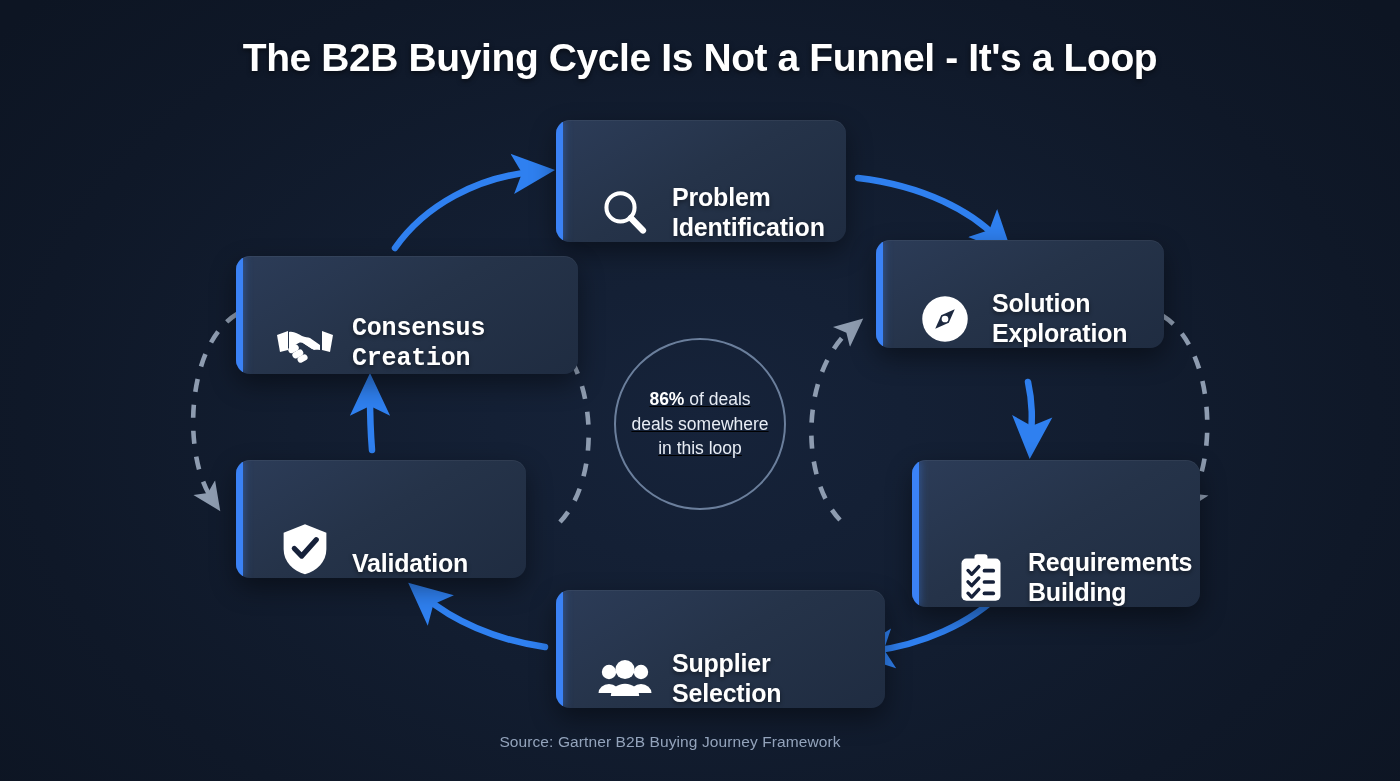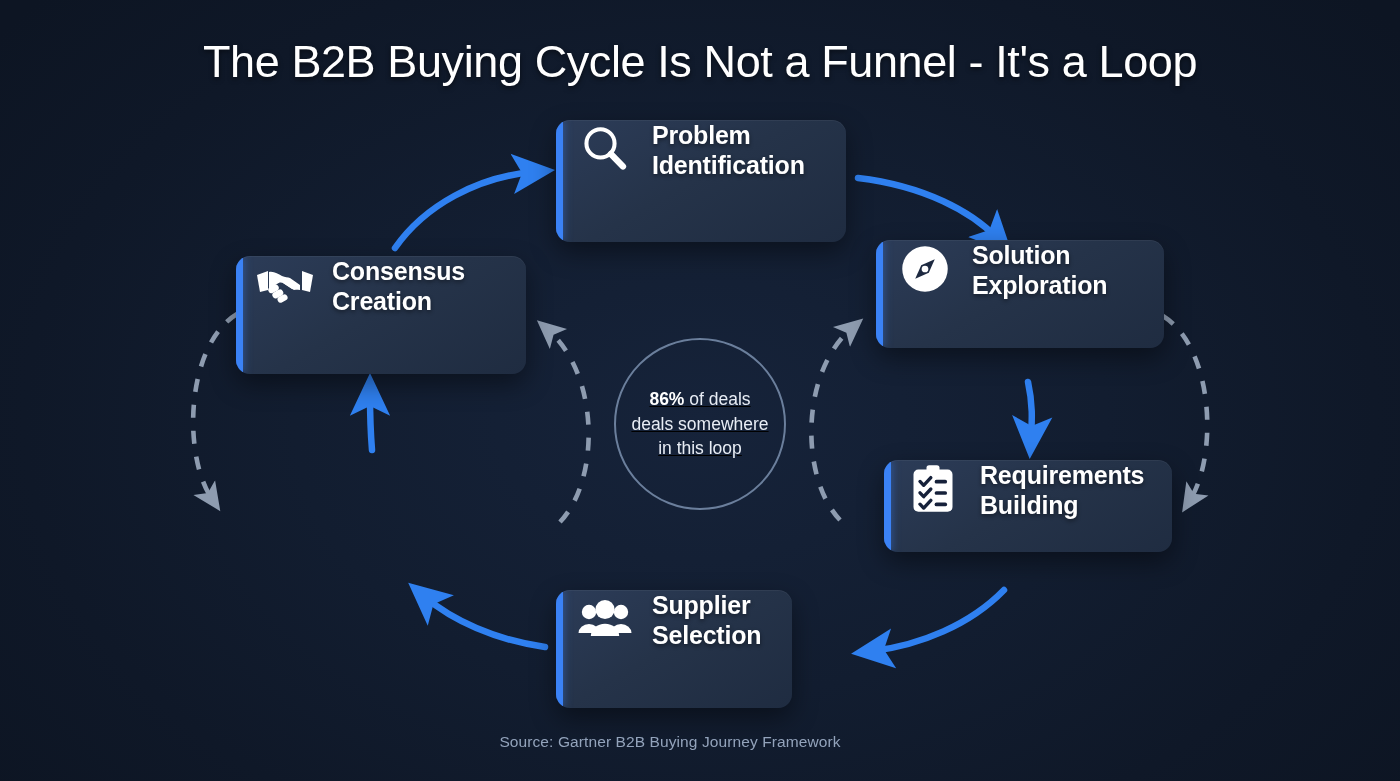--- a/index.html
+++ b/index.html
@@ -25,22 +25,22 @@
   }
 
   
   #title {
     position: absolute;
     top: 36px;
     left: 0;
     width: 1400px;
     text-align: center;
     color: #ffffff;
-    font-size: 45px;
-    font-weight: normal;
+    font-size: 39px;
+    font-weight: bold;
     letter-spacing: -0.4px;
     text-shadow: 0 2px 5px rgba(0,0,0,0.55);
     white-space: nowrap;
   }
 
   
   #source {
     position: absolute;
     top: 733px;
     left: 0;
@@ -57,29 +57,29 @@
     left: 0;
     top: 0;
     width: 1400px;
     height: 781px;
   }
 
   
   .node {
     position: absolute;
     display: flex;
-    align-items: flex-start;
+    align-items: flex-end;
     box-sizing: border-box;
     border-radius: 14px;
     background: linear-gradient(150deg, #2c3c58 0%, #253349 48%, #1f2c41 100%);
     box-shadow:
       0 10px 26px rgba(0,0,0,0.42),
       0 1px 0 rgba(255,255,255,0.05) inset;
     overflow: hidden;
-    padding-left: 20px;
+    padding-left: 40px;
     padding-right: 18px;
   }
   .node::before {
     content: "";
     position: absolute;
     left: 0;
     top: 0;
     bottom: 0;
     width: 7px;
     background: #3b82f6;
@@ -101,24 +101,24 @@
     font-weight: bold;
     line-height: 1.2;
     letter-spacing: -0.2px;
     text-shadow: 0 2px 4px rgba(0,0,0,0.45);
     white-space: pre-line;
   }
 
   
   #node-problem      { left: 556px; top: 120px;  width: 290px; height: 122px; }
   #node-solution     { left: 876px; top: 240px;  width: 288px; height: 108px; }
-  #node-requirements { left: 884px; top: 460px;  width: 288px; height: 92px; }
-  #node-supplier     { left: 556px; top: 590px;  width: 236px; height: 118px; }
+  #node-requirements { left: 912px; top: 460px;  width: 288px; height: 147px; }
+  #node-supplier     { left: 556px; top: 590px;  width: 329px; height: 118px; }
   #node-validation   { left: 236px; top: 460px;  width: 290px; height: 118px; }
-  #node-consensus    { left: 236px; top: 256px;  width: 290px; height: 118px; }
+  #node-consensus    { left: 236px; top: 256px;  width: 342px; height: 118px; font-family: Liberation Mono, monospace; }
 
   
   #center-stat {
     position: absolute;
     left: 614px;
     top: 338px;
     width: 172px;
     height: 172px;
     border-radius: 50%;
     border: 2px solid #6b7f9c;
@@ -234,20 +234,29 @@
         <circle cx="44" cy="15" r="7.2" fill="#ffffff"></circle>
         <path d="M33.5 36 a10.5 9 0 0 1 21 0 z" fill="#ffffff"></path>
         <circle cx="28" cy="12.5" r="9.6" fill="#ffffff"></circle>
         <path d="M13.8 39 a14.2 12.2 0 0 1 28.4 0 z" fill="#ffffff"></path>
       </svg>
     </span>
     <span class="label">Supplier
 Selection</span>
   </div>
 
+  <div class="node" id="node-validation">
+    <span class="ico">
+      <svg width="50" height="54" viewBox="0 0 44 48">
+        <path d="M22 2 L41 9.5 V24 C41 35.5 32.5 43.5 22 46.5 C11.5 43.5 3 35.5 3 24 V9.5 Z" fill="#ffffff"></path>
+        <path d="M12.5 23.5 l6.6 6.8 L32 15.8" fill="none" stroke="#16213a" stroke-width="4.6" stroke-linecap="round" stroke-linejoin="round"></path>
+      </svg>
+    </span>
+    <span class="label">Validation</span>
+  </div>
 
   <div class="node" id="node-consensus">
     <span class="ico">
       <svg width="58" height="44" viewBox="0 0 58 40">
         <path d="M1 10 L12 6 L12 25 L4 27 Z" fill="#ffffff"></path>
         <path d="M57 10 L46 6 L46 25 L54 27 Z" fill="#ffffff"></path>
         <path d="M13 7 C18 6 22 9 26 11 C29 12.5 32 12 34 13 L44 20 L44 25 L36 24 L27 18 C25 17 22.5 17.5 21 19 L13 24 Z" fill="#ffffff"></path>
         <rect x="12" y="21" width="11" height="6.4" rx="3.2" transform="rotate(-28 17 24)" fill="#ffffff"></rect>
         <rect x="16" y="26" width="11.5" height="6.6" rx="3.3" transform="rotate(-28 21 29)" fill="#ffffff"></rect>
         <rect x="21" y="30.5" width="10.5" height="6.4" rx="3.2" transform="rotate(-28 26 33)" fill="#ffffff"></rect>

